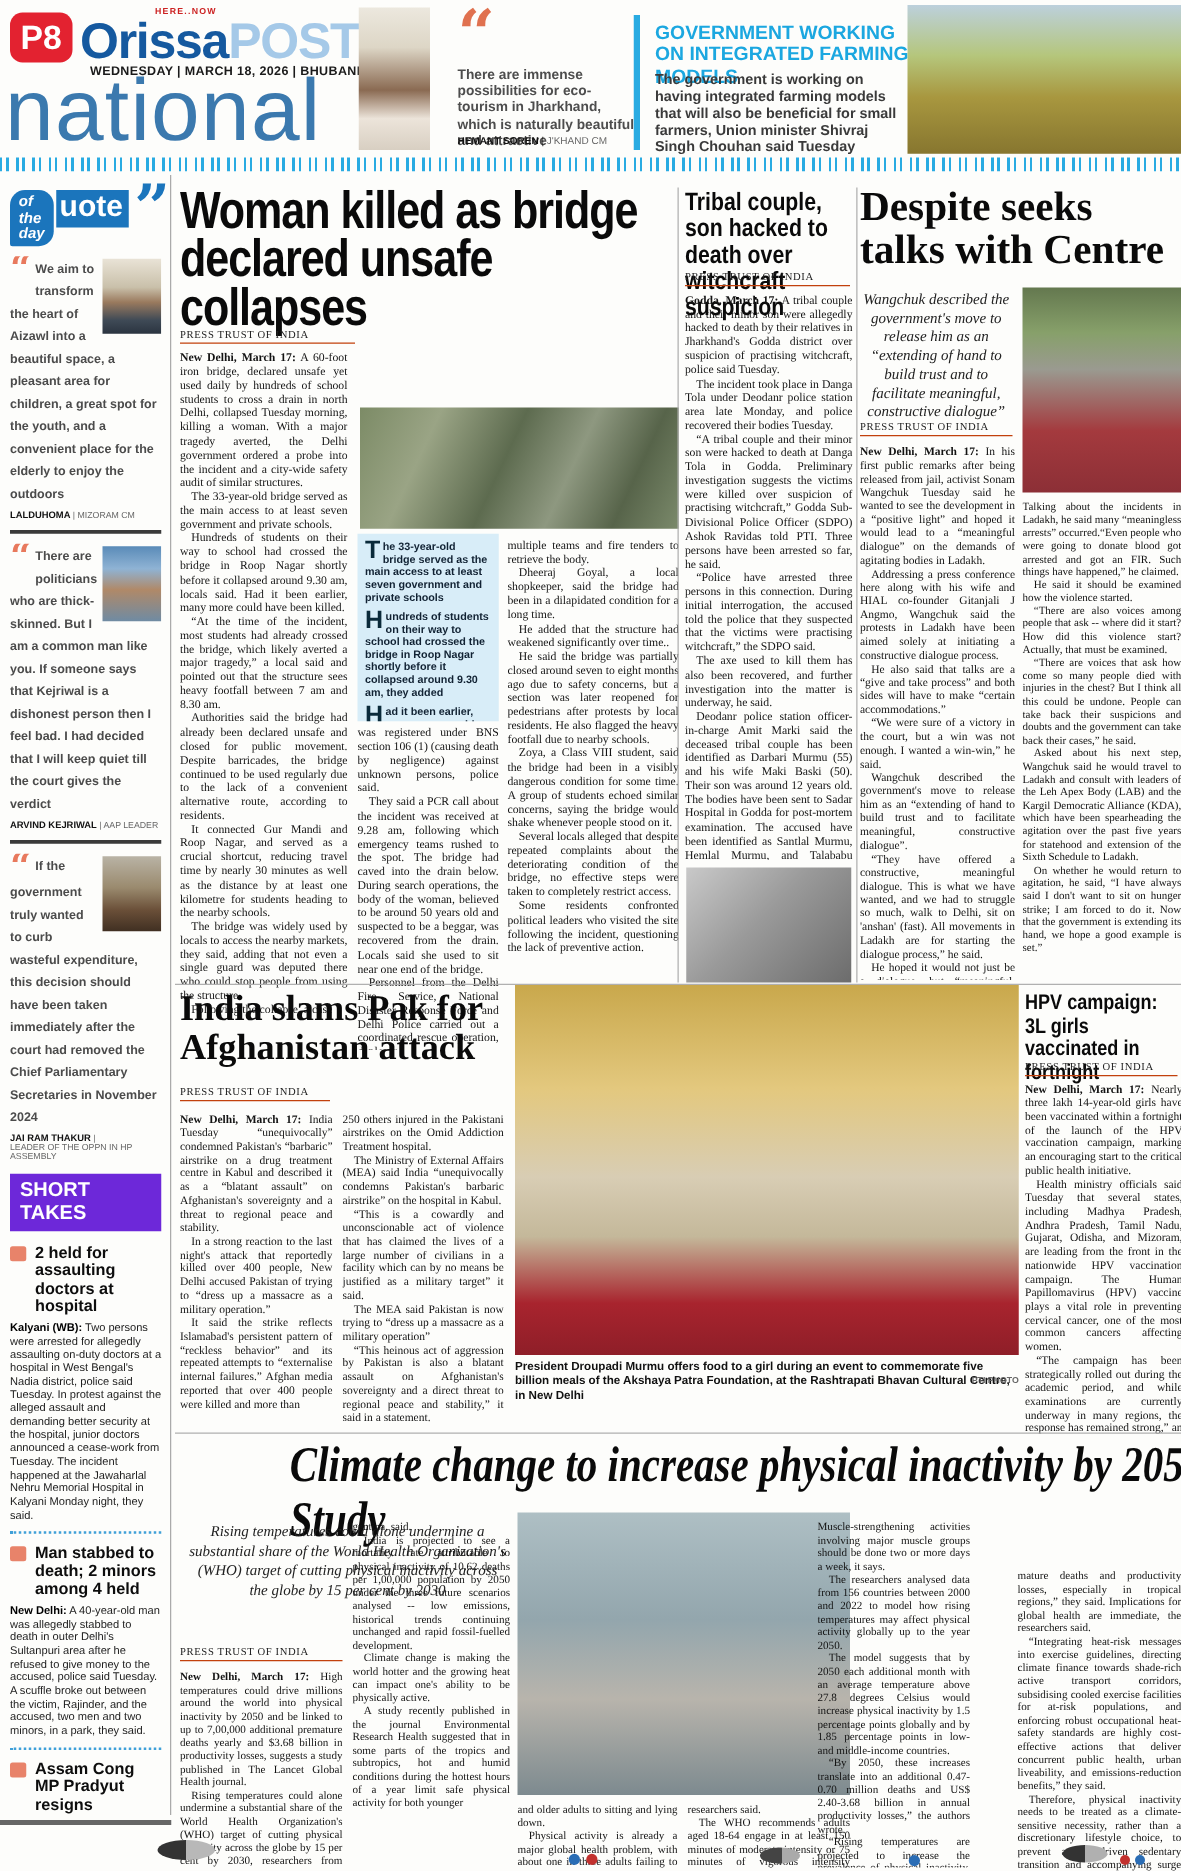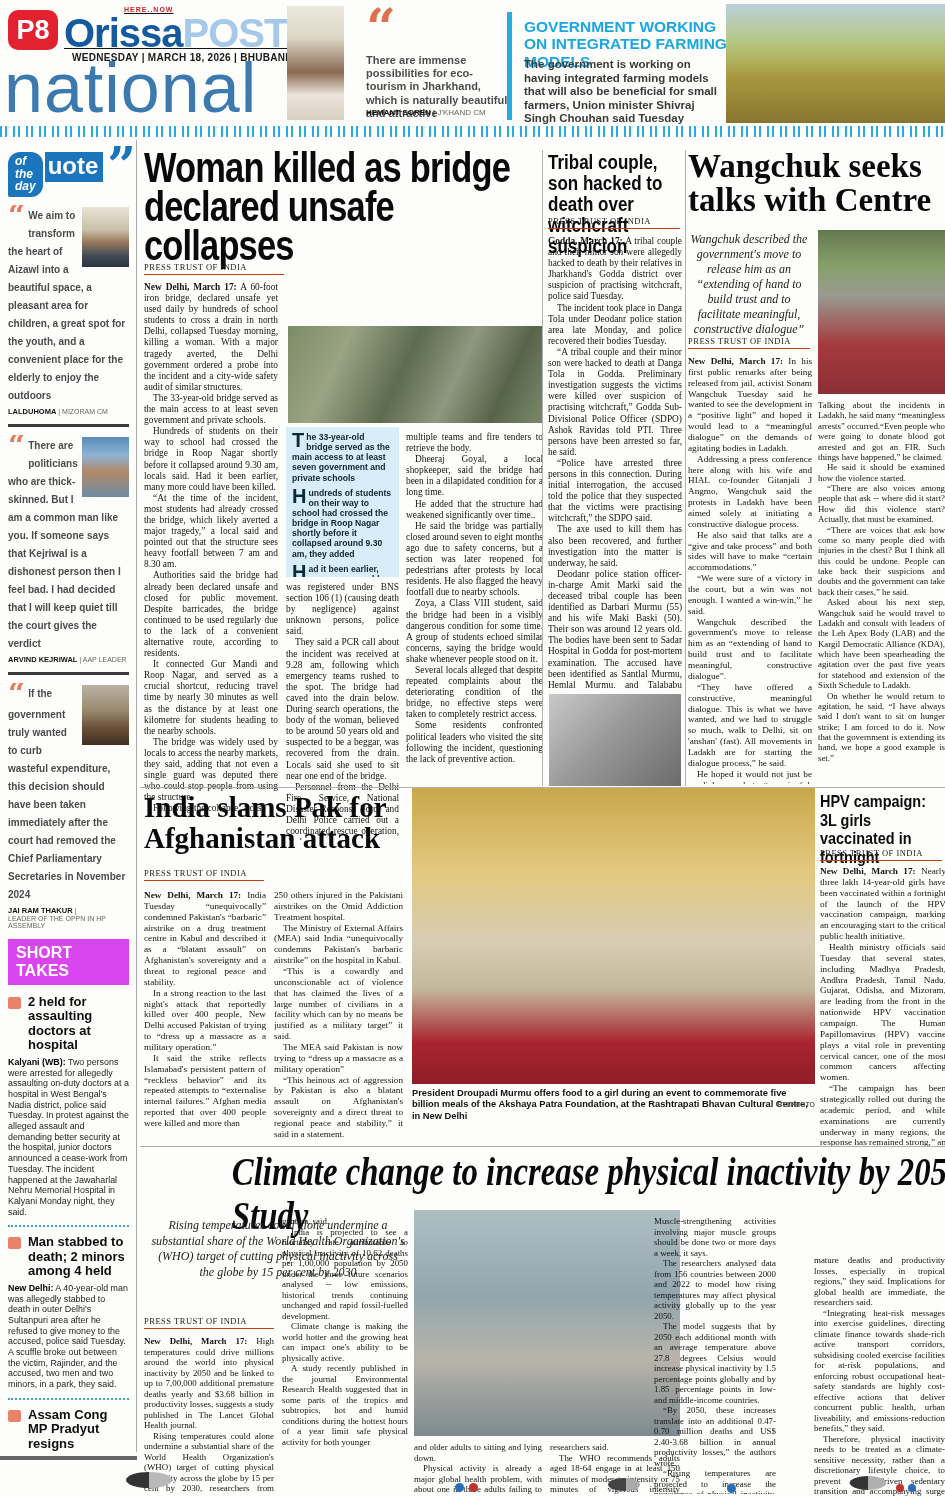--- a/index.html
+++ b/index.html
@@ -2,21 +2,21 @@
 <html><head>
 <meta charset="utf-8">
 <style>
   html,body{margin:0;padding:0;background:#e8e8e8;}
   #page{position:relative;width:945px;height:1497px;background:#fdfdfb;margin:0 auto;overflow:hidden;
         font-family:"Liberation Sans",sans-serif;color:#141414;}
   .abs{position:absolute;}
   
   #p8-badge{left:8px;top:10px;width:50px;height:40px;background:#e32230;border-radius:10px;
             color:#fff;font-weight:bold;font-size:27px;text-align:center;line-height:40px;font-family:"Liberation Sans",sans-serif;}
-  #masthead{left:64px;top:6px;line-height:1;text-decoration:underline;}
+  #masthead{left:64px;top:6px;line-height:1;}
   #masthead .tagline{font-size:7px;color:#c22;font-weight:bold;letter-spacing:1px;margin-left:60px;}
   #masthead .orissa{font-size:40px;font-weight:bold;color:#15599f;letter-spacing:-1px;font-family:"Liberation Sans",sans-serif;}
   #masthead .post{font-size:40px;font-weight:bold;color:#a5c9e8;letter-spacing:-1px;}
   #dateline{left:72px;top:52px;font-size:10px;font-weight:bold;color:#1a1a1a;letter-spacing:.3px;}
   #section-title{left:4px;top:48px;font-size:70px;color:#3b79ae;letter-spacing:1px;font-weight:400;}
   #soren-photo{left:287px;top:6px;width:57px;height:114px;}
   #topquote-glyph{left:366px;top:2px;font-size:52px;color:#e0714f;font-family:"DejaVu Serif",serif;font-weight:bold;line-height:1;}
   #topquote-text{left:366px;top:54px;width:142px;font-size:11px;font-weight:bold;color:#4d4d4d;line-height:1.2;}
   #topquote-attr{left:366px;top:108px;width:150px;font-size:8px;}
   #topquote-attr b{color:#111;}
@@ -61,21 +61,21 @@
   #qod-uote{background:#1b75bc;color:#fff;font-size:24px;font-weight:bold;padding:1px 5px 3px 3px;margin-left:2px;line-height:1.1;}
   #qod-marks{color:#1b75bc;font-size:50px;line-height:.55;font-family:"DejaVu Serif",serif;margin-left:4px;font-weight:bold;}
   .quote-block{overflow:hidden;margin-bottom:8px;}
   .quote-block .qphoto{float:right;width:47px;height:60px;margin:2px 0 2px 4px;}
   .quote-block .qglyph{float:left;font-size:30px;color:#e8795d;font-family:"DejaVu Serif",serif;
                        font-weight:bold;line-height:.7;margin-right:3px;}
   .quote-text{font-size:10px;font-weight:bold;color:#4b4b4b;line-height:1.22;}
   .quote-attr{margin-top:4px;font-size:7px;color:#666;}
   .quote-attr b{color:#111;font-size:7.5px;}
   .thick-div{border-top:3px solid #3a3a3a;margin:8px 0;}
-  #shorttakes-bar{background:#d946ef;color:#fff;font-weight:bold;font-size:16px;padding:5px 8px;margin:10px 0 10px 0;}
+  #shorttakes-bar{background:#6d28d9;color:#fff;font-weight:bold;font-size:16px;padding:5px 8px;margin:10px 0 10px 0;}
   .st-item{position:relative;padding-left:0;margin-bottom:6px;}
   .st-head{font-size:13px;font-weight:bold;line-height:1.12;margin:0 0 4px 20px;color:#0d0d0d;}
   .st-bullet{position:absolute;left:0;top:2px;width:13px;height:12px;background:#e8836a;border-radius:2px;}
   .st-body{font-size:8.9px;line-height:1.2;color:#1c1c1c;}
   .st-body b{color:#000;}
   .dot-div{border-top:2px dotted #3fa0d8;margin:8px 0;}
   
   #bridge-headline{left:144px;top:148px;width:488px;font-size:42px;line-height:.93;letter-spacing:-1px;transform:scaleX(.82);}
   #bridge-byline{left:144px;top:262px;width:140px;}
   #bridge-col1{left:144px;top:282px;width:134px;height:558px;}
@@ -268,21 +268,21 @@
     <div class="plist">
         <p>The incident took place in Danga Tola under Deodanr police station area late Monday, and police recovered their bodies Tuesday.</p>
         <p>“A tribal couple and their minor son were hacked to death at Danga Tola in Godda. Preliminary investigation suggests the victims were killed over suspicion of practising witchcraft,” Godda Sub-Divisional Police Officer (SDPO) Ashok Ravidas told PTI. Three persons have been arrested so far, he said.</p>
         <p>“Police have arrested three persons in this connection. During initial interrogation, the accused told the police that they suspected that the victims were practising witchcraft,” the SDPO said.</p>
         <p>The axe used to kill them has also been recovered, and further investigation into the matter is underway, he said.</p>
         <p>Deodanr police station officer-in-charge Amit Marki said the deceased tribal couple has been identified as Darbari Murmu (55) and his wife Maki Baski (50). Their son was around 12 years old. The bodies have been sent to Sadar Hospital in Godda for post-mortem examination. The accused have been identified as Santlal Murmu, Hemlal Murmu, and Talababu Murmu. All three have been booked under multiple sections of the BNS, including the charge of murder, the OC said.</p>
       </div>
   </div>
   <div class="abs photo ph-hand" id="hand-photo"></div>
 
-  <div class="abs hl-serif" id="wang-headline">Wangchuk seeks talks with Centre</div>
+  <div class="abs hl-serif" id="wang-headline">Despite seeks talks with Centre</div>
   <div class="abs" id="wang-standfirst">Wangchuk described the government's move to release him as an “extending of hand to build trust and to facilitate meaningful, constructive dialogue”</div>
   <div class="abs byline" id="wang-byline">PRESS TRUST OF INDIA</div>
   <div class="abs photo ph-wangchuk" id="wang-photo"></div>
   <div class="abs body-col" id="wang-col1">
     <p class="lead"><b class="dl">New Delhi, March 17:</b> <span>In his first public remarks after being released from jail, activist Sonam Wangchuk Tuesday said he wanted to see the development in a “positive light” and hoped it would lead to a “meaningful dialogue” on the demands of agitating bodies in Ladakh.</span></p>
     <div class="plist">
         <p>Addressing a press conference here along with his wife and HIAL co-founder Gitanjali J Angmo, Wangchuk said the protests in Ladakh have been aimed solely at initiating a constructive dialogue process.</p>
         <p>He also said that talks are a “give and take process” and both sides will have to make “certain accommodations.”</p>
         <p>“We were sure of a victory in the court, but a win was not enough. I wanted a win-win,” he said.</p>
         <p>Wangchuk described the government's move to release him as an “extending of hand to build trust and to facilitate meaningful, constructive dialogue”.</p>

